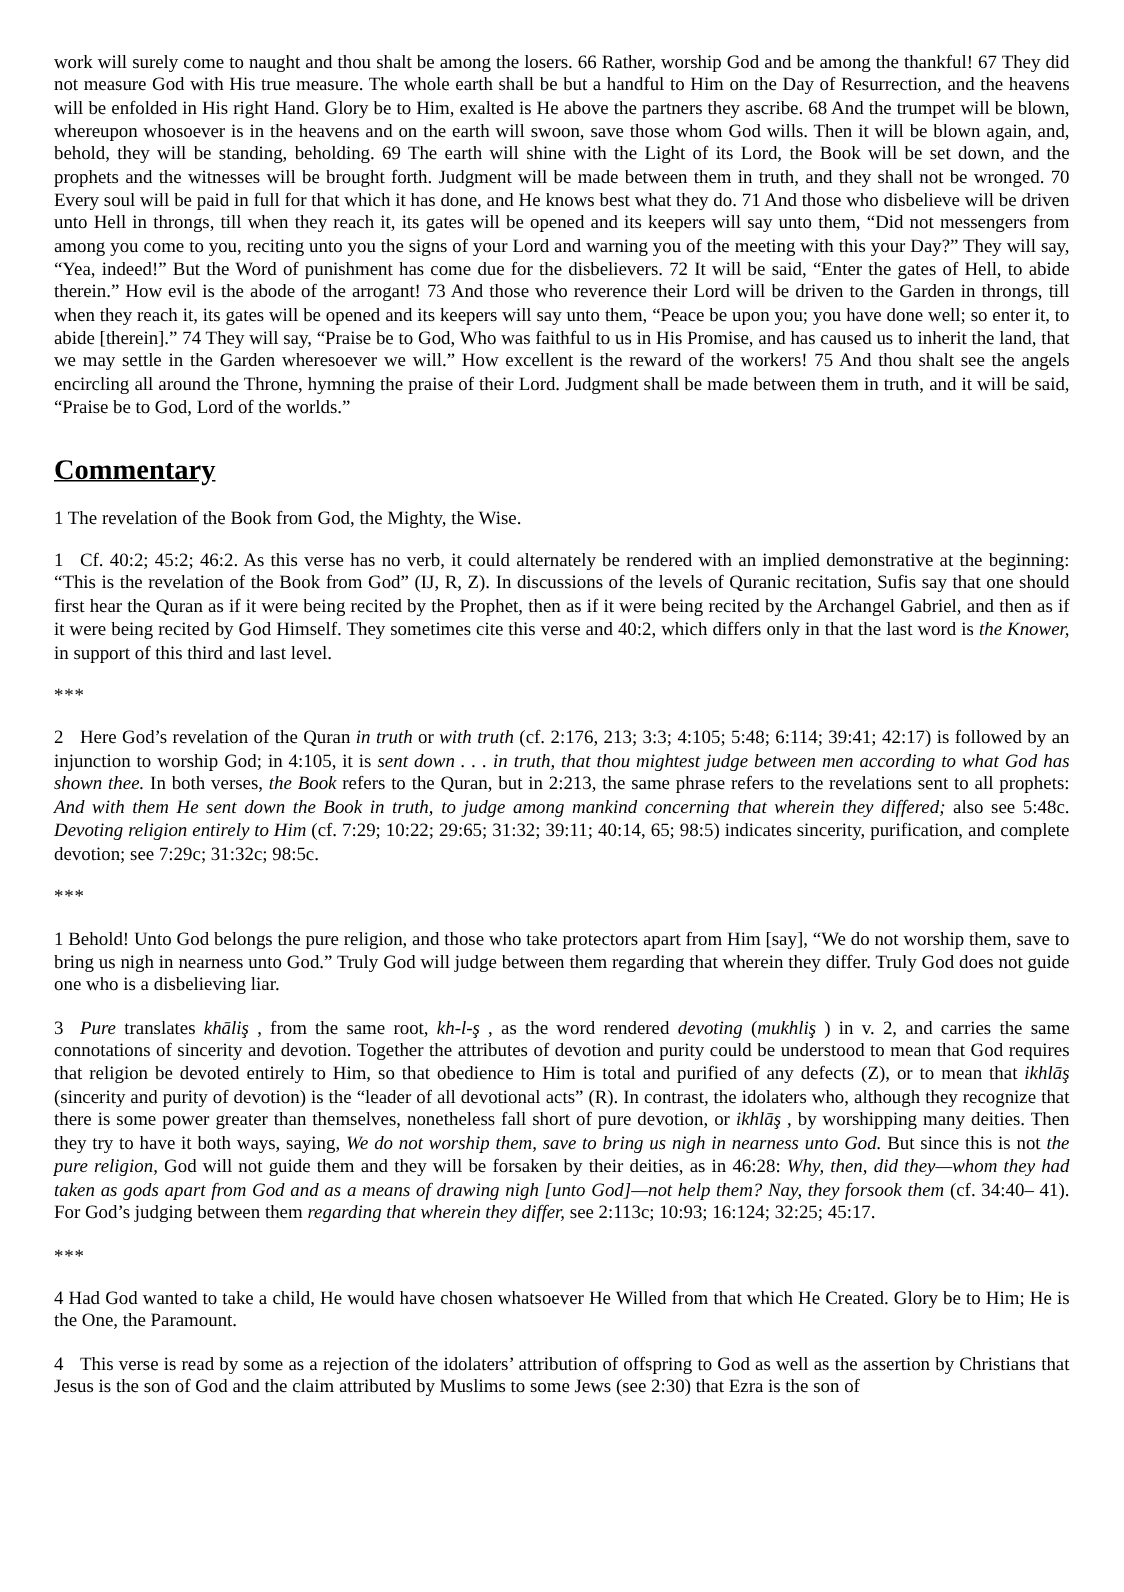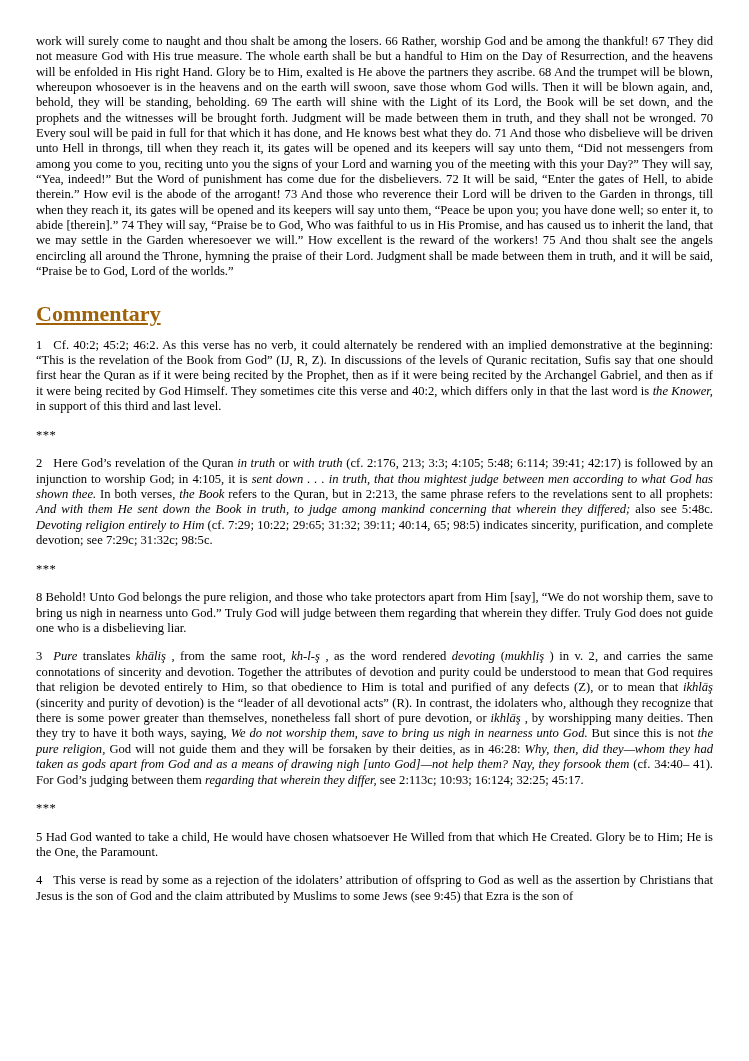--- a/index.html
+++ b/index.html
@@ -23,23 +23,23 @@
   }
   .quran-block {
     font-size: 12.6px;
     line-height: 15.35px;
     text-align: justify;
     text-justify: inter-word;
     margin: 0 0 6px 0;
     letter-spacing: -0.02px;
   }
   .section-heading {
-    color: #a16207;
+    color: #000000;
     font-weight: bold;
-    font-size: 22px;
+    font-size: 19px;
     text-decoration: underline;
     margin: 18px 0 14px 0;
     display: inline-block;
     line-height: 20px;
   }
   .heading-wrap {
     margin: 0;
     padding: 0;
   }
   .verse-line {
@@ -70,37 +70,38 @@
 <body>
 
 <div class="page">
 
   <p class="quran-block">work will surely come to naught and thou shalt be among the losers. 66 Rather, worship God and be among the thankful! 67 They did not measure God with His true measure. The whole earth shall be but a handful to Him on the Day of Resurrection, and the heavens will be enfolded in His right Hand. Glory be to Him, exalted is He above the partners they ascribe. 68 And the trumpet will be blown, whereupon whosoever is in the heavens and on the earth will swoon, save those whom God wills. Then it will be blown again, and, behold, they will be standing, beholding. 69 The earth will shine with the Light of its Lord, the Book will be set down, and the prophets and the witnesses will be brought forth. Judgment will be made between them in truth, and they shall not be wronged. 70 Every soul will be paid in full for that which it has done, and He knows best what they do. 71 And those who disbelieve will be driven unto Hell in throngs, till when they reach it, its gates will be opened and its keepers will say unto them, “Did not messengers from among you come to you, reciting unto you the signs of your Lord and warning you of the meeting with this your Day?” They will say, “Yea, indeed!” But the Word of punishment has come due for the disbelievers. 72 It will be said, “Enter the gates of Hell, to abide therein.” How evil is the abode of the arrogant! 73 And those who reverence their Lord will be driven to the Garden in throngs, till when they reach it, its gates will be opened and its keepers will say unto them, “Peace be upon you; you have done well; so enter it, to abide [therein].” 74 They will say, “Praise be to God, Who was faithful to us in His Promise, and has caused us to inherit the land, that we may settle in the Garden wheresoever we will.” How excellent is the reward of the workers! 75 And thou shalt see the angels encircling all around the Throne, hymning the praise of their Lord. Judgment shall be made between them in truth, and it will be said, “Praise be to God, Lord of the worlds.”</p>
 
   <div class="heading-wrap">
     <span class="section-heading">Commentary</span>
   </div>
 
+  <p class="verse-line">1 The revelation of the Book from God, the Mighty, the Wise.</p>
   <p class="comment-para">
     <span class="comment-num">1</span><span>Cf. 40:2; 45:2; 46:2. As this verse has no verb, it could alternately be rendered with an implied demonstrative at the beginning: “This is the revelation of the Book from God” (IJ, R, Z). In discussions of the levels of Quranic recitation, Sufis say that one should first hear the Quran as if it were being recited by the Prophet, then as if it were being recited by the Archangel Gabriel, and then as if it were being recited by God Himself. They sometimes cite this verse and 40:2, which differs only in that the last word is </span><i>the Knower,</i><span> in support of this third and last level.</span>
   </p>
 
   <p class="stars">***</p>
 
   <p class="comment-para">
     <span class="comment-num">2</span><span>Here God’s revelation of the Quran </span><i>in truth</i><span> or </span><i>with truth</i><span> (cf. 2:176, 213; 3:3; 4:105; 5:48; 6:114; 39:41; 42:17) is followed by an injunction to worship God; in 4:105, it is </span><i>sent down . . . in truth, that thou mightest judge between men according to what God has shown thee.</i><span> In both verses, </span><i>the Book</i><span> refers to the Quran, but in 2:213, the same phrase refers to the revelations sent to all prophets: </span><i>And with them He sent down the Book in truth, to judge among mankind concerning that wherein they differed;</i><span> also see 5:48c. </span><i>Devoting religion entirely to Him</i><span> (cf. 7:29; 10:22; 29:65; 31:32; 39:11; 40:14, 65; 98:5) indicates sincerity, purification, and complete devotion; see 7:29c; 31:32c; 98:5c.</span>
   </p>
 
   <p class="stars">***</p>
 
-  <p class="verse-line">8 Behold! Unto God belongs the pure religion, and those who take protectors apart from Him [say], “We do not worship them, save to bring us nigh in nearness unto God.” Truly God will judge between them regarding that wherein they differ. Truly God does not guide one who is a disbelieving liar.</p>
+  <p class="verse-line">1 Behold! Unto God belongs the pure religion, and those who take protectors apart from Him [say], “We do not worship them, save to bring us nigh in nearness unto God.” Truly God will judge between them regarding that wherein they differ. Truly God does not guide one who is a disbelieving liar.</p>
   <p class="comment-para">
     <span class="comment-num">3</span><i>Pure</i><span> translates </span><i>khāliş </i><span>, from the same root, </span><i>kh-l-ş </i><span>, as the word rendered </span><i>devoting</i><span> (</span><i>mukhliş </i><span>) in v. 2, and carries the same connotations of sincerity and devotion. Together the attributes of devotion and purity could be understood to mean that God requires that religion be devoted entirely to Him, so that obedience to Him is total and purified of any defects (Z), or to mean that </span><i>ikhlāş</i><span> (sincerity and purity of devotion) is the “leader of all devotional acts” (R). In contrast, the idolaters who, although they recognize that there is some power greater than themselves, nonetheless fall short of pure devotion, or </span><i>ikhlāş </i><span>, by worshipping many deities. Then they try to have it both ways, saying, </span><i>We do not worship them, save to bring us nigh in nearness unto God.</i><span> But since this is not </span><i>the pure religion,</i><span> God will not guide them and they will be forsaken by their deities, as in 46:28: </span><i>Why, then, did they—whom they had taken as gods apart from God and as a means of drawing nigh [unto God]—not help them? Nay, they forsook them</i><span> (cf. 34:40– 41). For God’s judging between them </span><i>regarding that wherein they differ,</i><span> see 2:113c; 10:93; 16:124; 32:25; 45:17.</span>
   </p>
 
   <p class="stars">***</p>
 
-  <p class="verse-line">5 Had God wanted to take a child, He would have chosen whatsoever He Willed from that which He Created. Glory be to Him; He is the One, the Paramount.</p>
+  <p class="verse-line">4 Had God wanted to take a child, He would have chosen whatsoever He Willed from that which He Created. Glory be to Him; He is the One, the Paramount.</p>
   <p class="comment-para">
-    <span class="comment-num">4</span><span>This verse is read by some as a rejection of the idolaters’ attribution of offspring to God as well as the assertion by Christians that Jesus is the son of God and the claim attributed by Muslims to some Jews (see 9:45) that Ezra is the son of</span>
+    <span class="comment-num">4</span><span>This verse is read by some as a rejection of the idolaters’ attribution of offspring to God as well as the assertion by Christians that Jesus is the son of God and the claim attributed by Muslims to some Jews (see 2:30) that Ezra is the son of</span>
   </p>
 
 </div>
 
 </body></html>

